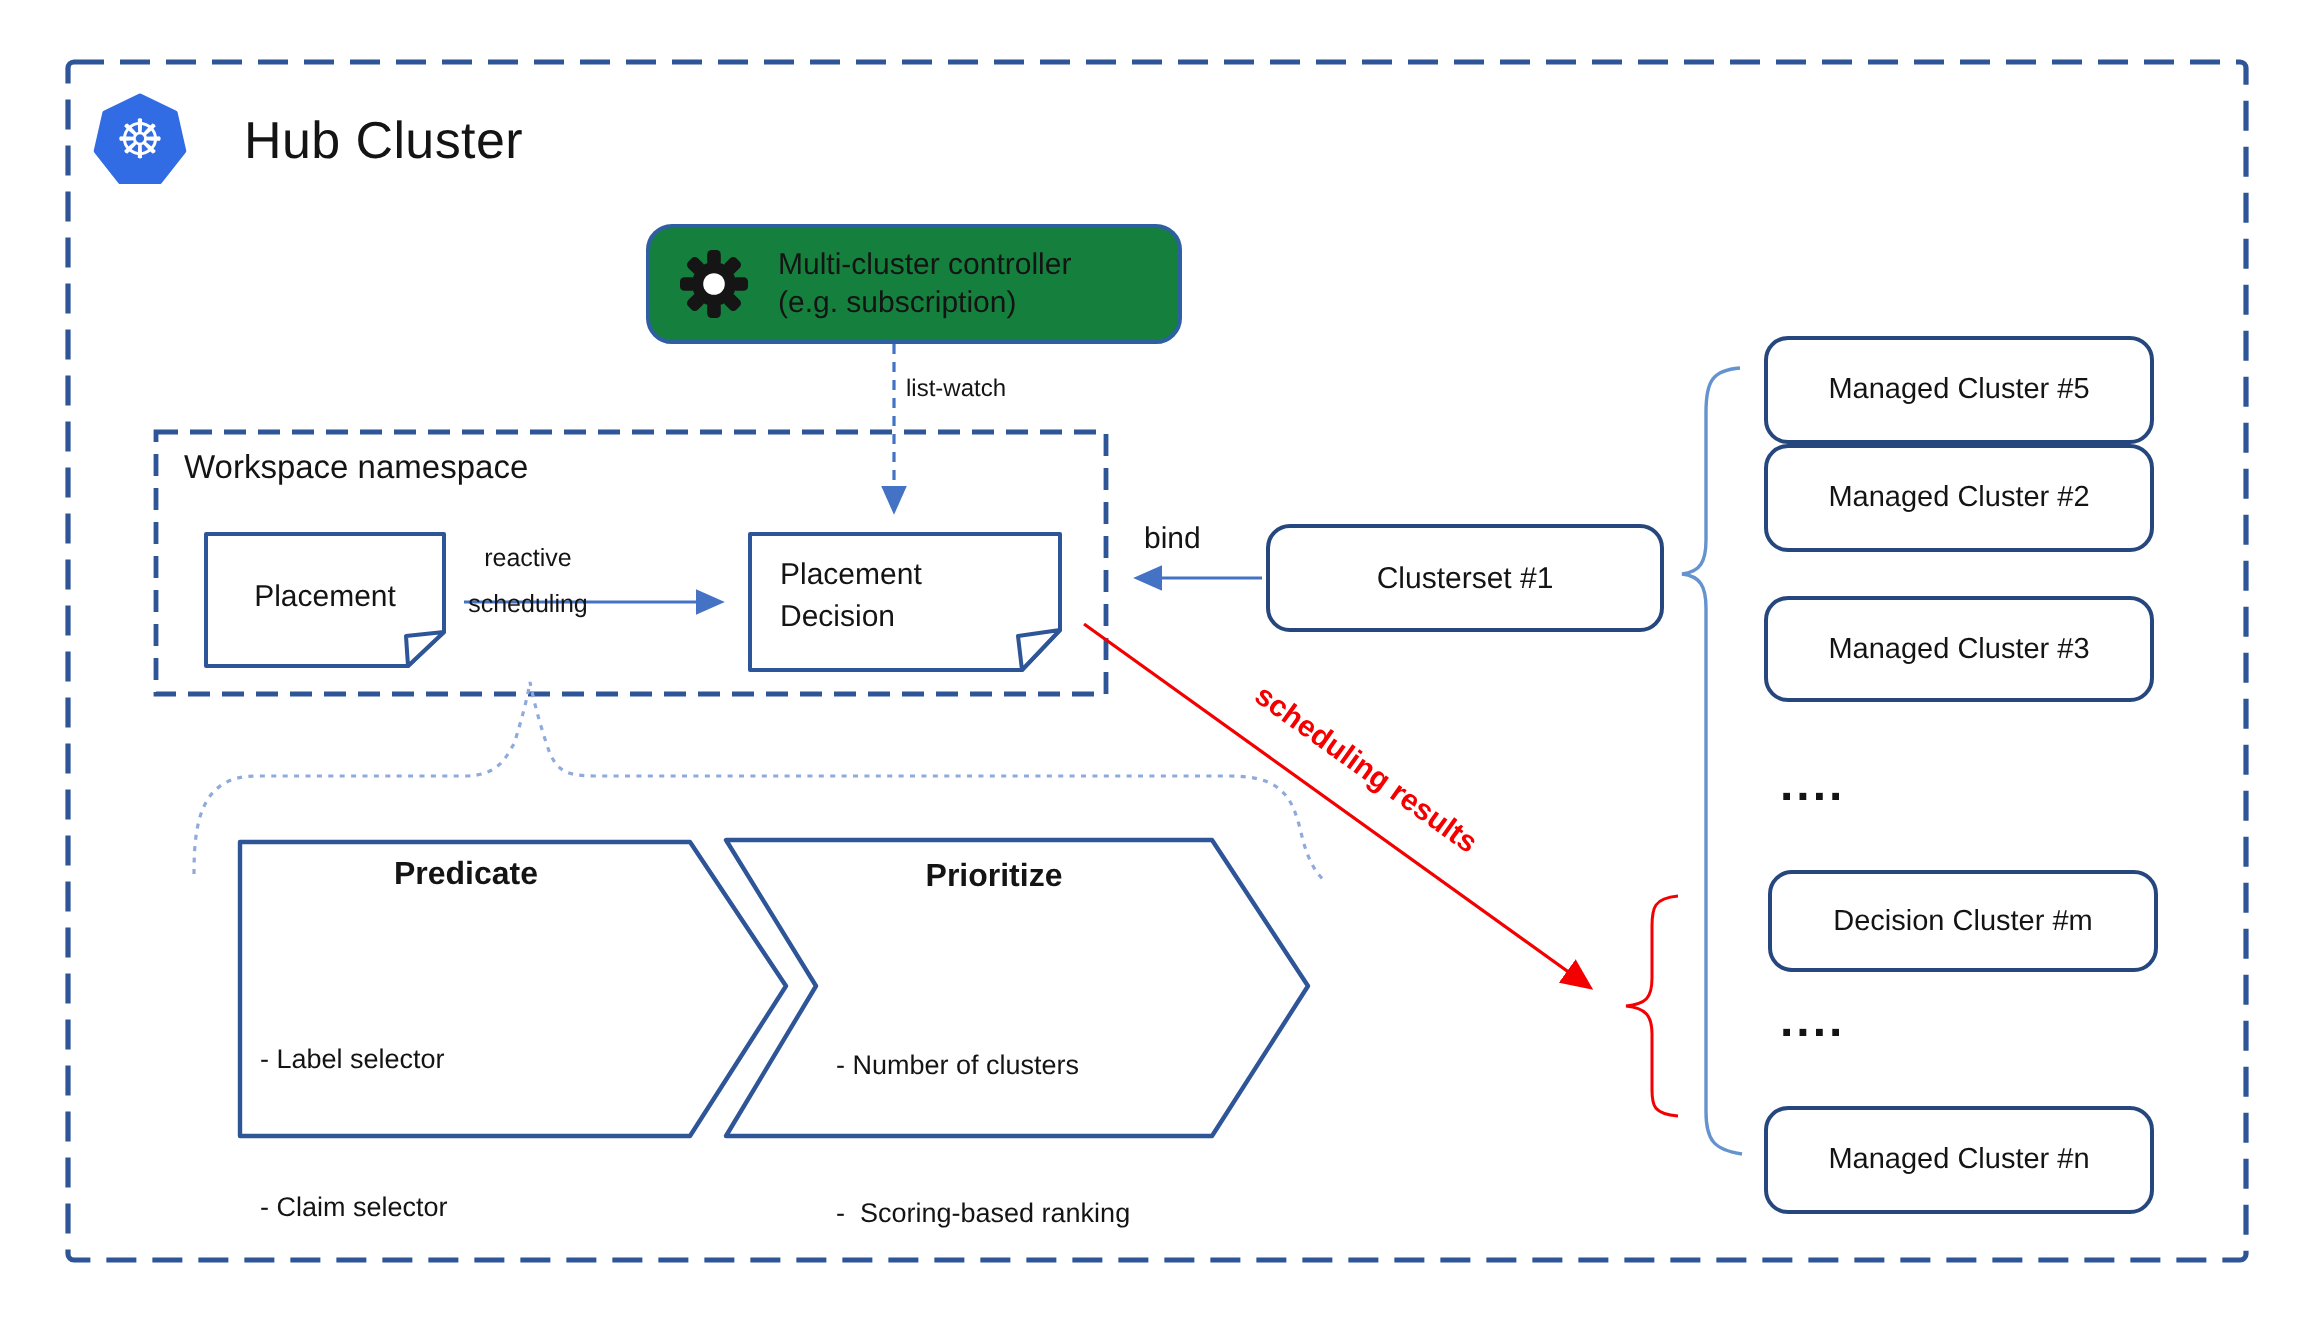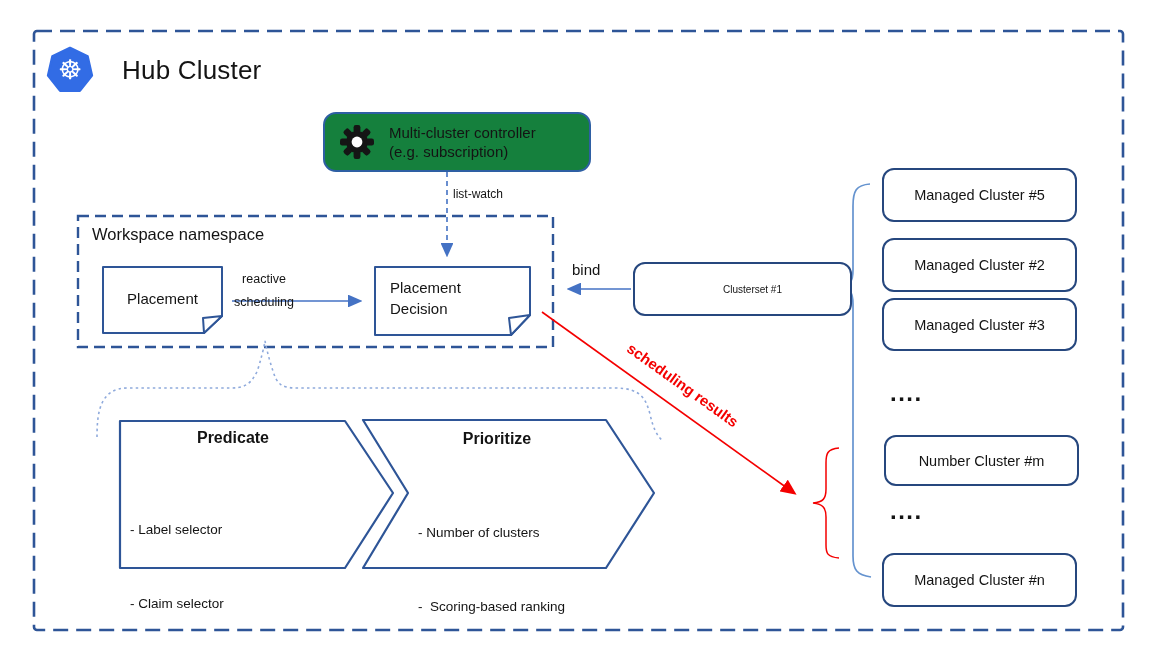--- a/index.html
+++ b/index.html
@@ -114,35 +114,35 @@
   <div class="lbl center" style="left:212px;top:268px;width:104px;font-size:12.5px;line-height:23px;">reactive
 scheduling</div>
   <div class="lbl mid" style="left:572px;top:261px;">bind</div>
   <div class="sched">scheduling results</div>
 
   <div class="lbl ws-label" style="left:92px;top:225px;">Workspace namespace</div>
   <div class="lbl mid center" style="left:103px;top:290px;width:119px;">Placement</div>
   <div class="lbl mid" style="left:390px;top:277px;line-height:21px;">Placement
 Decision</div>
 
-  <div class="rbox" style="left:633px;top:262px;width:195px;height:50px;font-size:10px;padding-left:20px;">
+  <div class="rbox" style="left:633px;top:262px;width:195px;height:50px;font-size:15px;">
     <span>Clusterset #1</span>
   </div>
 
   <div class="rbox" style="left:882px;top:168px;width:191px;height:50px;">
     <span>Managed Cluster #5</span>
   </div>
-  <div class="rbox" style="left:882px;top:238px;width:191px;height:50px;">
+  <div class="rbox" style="left:882px;top:222px;width:191px;height:50px;">
     <span>Managed Cluster #2</span>
   </div>
   <div class="rbox" style="left:882px;top:298px;width:191px;height:49px;">
     <span>Managed Cluster #3</span>
   </div>
   <div class="rbox" style="left:884px;top:435px;width:191px;height:47px;">
-    <span>Number Cluster #m</span>
+    <span>Decision Cluster #m</span>
   </div>
   <div class="rbox" style="left:882px;top:553px;width:191px;height:50px;">
     <span>Managed Cluster #n</span>
   </div>
 
   <div class="lbl dots" style="left:890px;top:379px;">....</div>
   <div class="lbl dots" style="left:890px;top:497px;">....</div>
 
   <div class="lbl chev-title center" style="left:120px;top:429px;width:226px;">Predicate</div>
   <div class="abs chev-items" style="left:130px;top:469px;">

